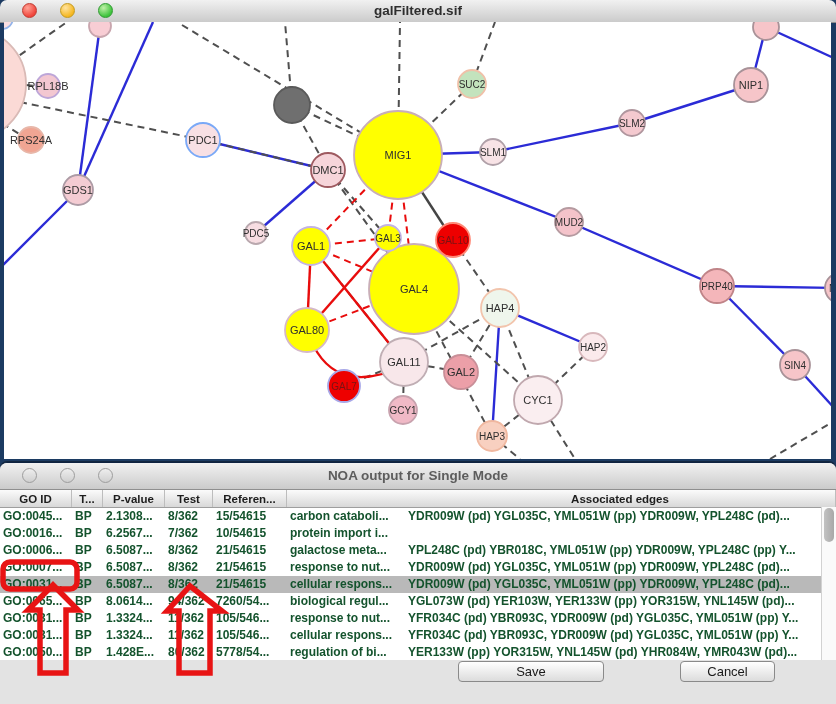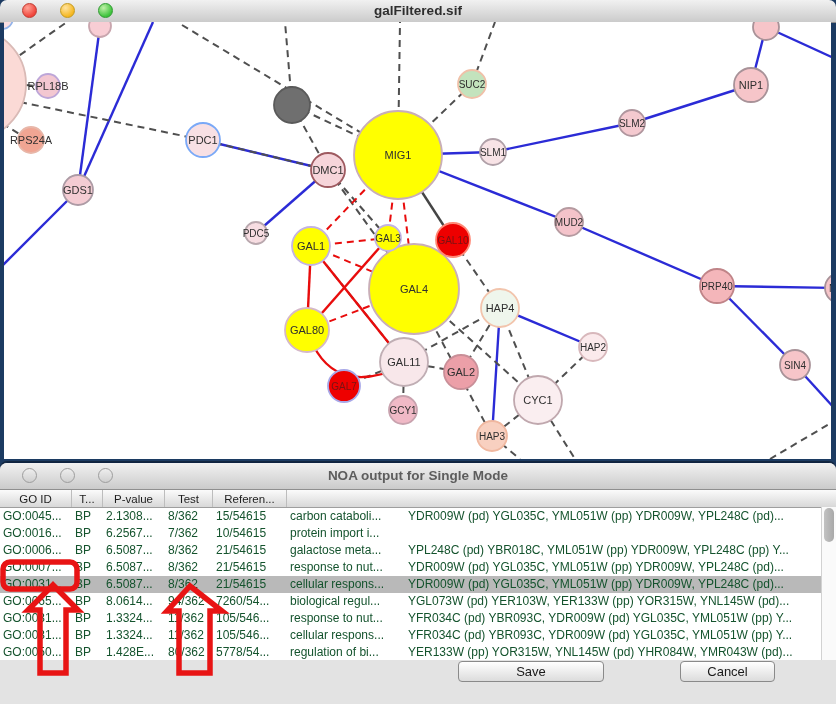--- a/index.html
+++ b/index.html
@@ -37,21 +37,21 @@
   #bottom-window{
     left:0;top:462px;width:836px;height:242px;
     background:#e3e3e3;border-radius:7px 7px 0 0;
     border-top:1px solid #0d2240;
     box-shadow:0 -1px 0 rgba(0,0,0,.35);
   }
   #bottom-window .titlebar{height:26px;}
   #bottom-window .title{line-height:26px;font-size:13.5px;color:#5d5d5d;}
   #table-area{
     position:absolute;left:0;top:27px;width:836px;height:170px;
-    background:#ffffff;overflow:hidden;
+    background:#ffffff;overflow:hidden;font-weight:bold;
   }
   #thead{
     display:flex;height:17px;
     background:linear-gradient(#fbfbfb,#d8d8d8);
     border-bottom:1px solid #9e9e9e;
     font-size:11.5px;color:#1d1d1d;
   }
   .th{
     box-sizing:border-box;border-right:1px solid #bdbdbd;
     display:flex;align-items:center;justify-content:center;
@@ -237,20 +237,21 @@
     <div class="title">NOA output for Single Mode</div>
   </div>
   <div id="table-area">
     <div id="thead">
         <div class="th" style="width: 72px;">GO ID</div>
         <div class="th" style="width: 31px;">T...</div>
         <div class="th" style="width: 62px;">P-value</div>
         <div class="th" style="width: 48px;">Test</div>
         <div class="th" style="width: 74px;">Referen...</div>
         <div class="th" style="width: 118px; margin-top: 32px;">Desciption</div>
+        <div class="th" style="width: 416px; flex: 1 1 0%;">Associated edges</div>
       </div>
     <div id="rows">
         <div class="tr">
           <div class="td" style="width: 72px;">GO:0045...</div>
           <div class="td" style="width: 31px;">BP</div>
           <div class="td" style="width: 62px;">2.1308...</div>
           <div class="td" style="width: 48px;">8/362</div>
           <div class="td" style="width: 74px;">15/54615</div>
           <div class="td" style="width: 118px;">carbon cataboli...</div>
           <div class="td" style="width: 416px; flex: 1 1 0%;">YDR009W (pd) YGL035C, YML051W (pp) YDR009W, YPL248C (pd)...</div>

